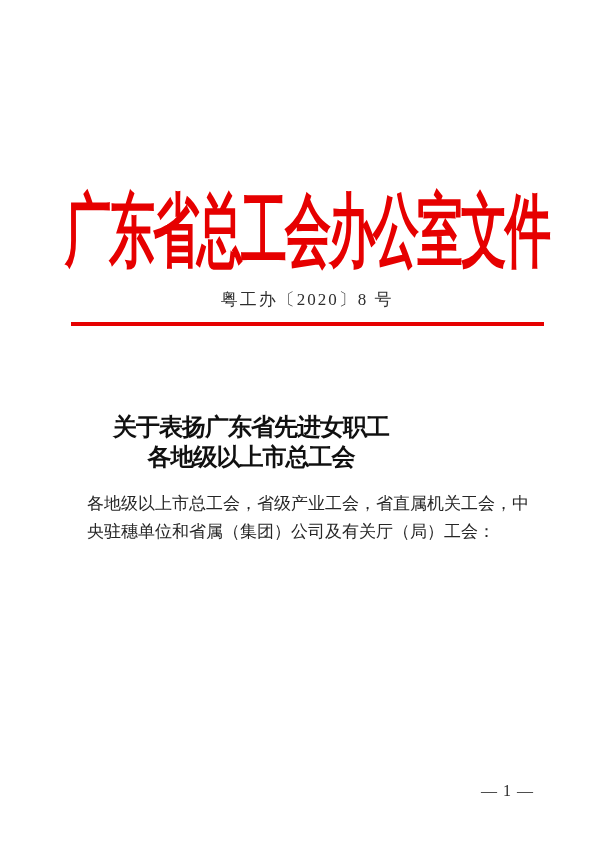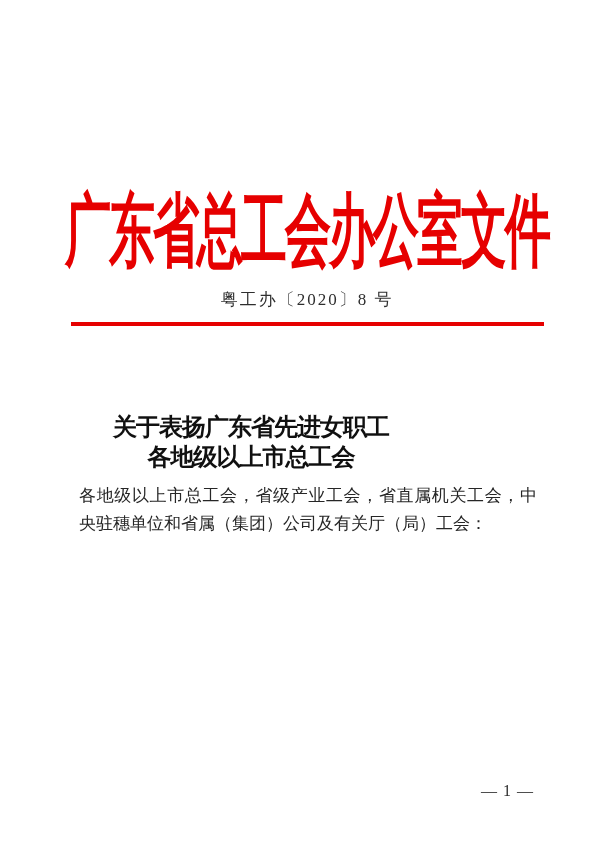--- a/index.html
+++ b/index.html
@@ -41,21 +41,21 @@
     position: absolute; top: 384px; left: 0; width: 502px;
     text-align: center; font-size: 24px; font-weight: bold;
     line-height: 30px; color: #101010; letter-spacing: -1px; margin-top: 28px;
   }
   
   .bodytext {
     position: absolute; top: 474px; left: 71px; width: 474px;
     font-size: 17px; line-height: 28.4px; color: var(--ink);
     text-align: justify;
   }
-  .bodytext p { margin: 8px; }
+  .bodytext p { margin: 16px; }
   .bodytext p.main { text-indent: 24px; }
   
   .pagenum {
     position: absolute; top: 782px; right: 80px;
     font-size: 16px; color: #2e2e2e; letter-spacing: 1px;
     white-space: nowrap;
   }
 </style>
 </head>
 <body>

